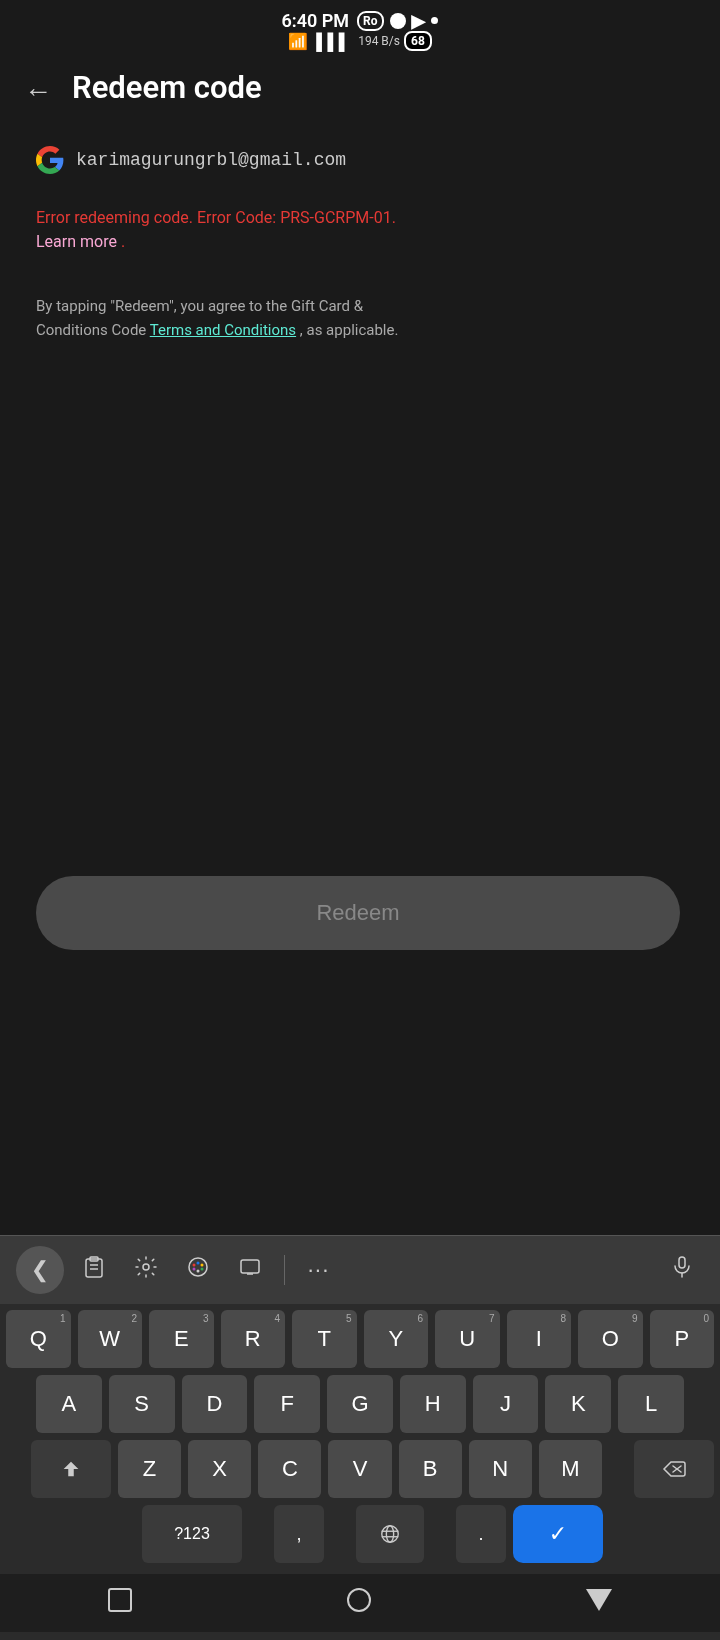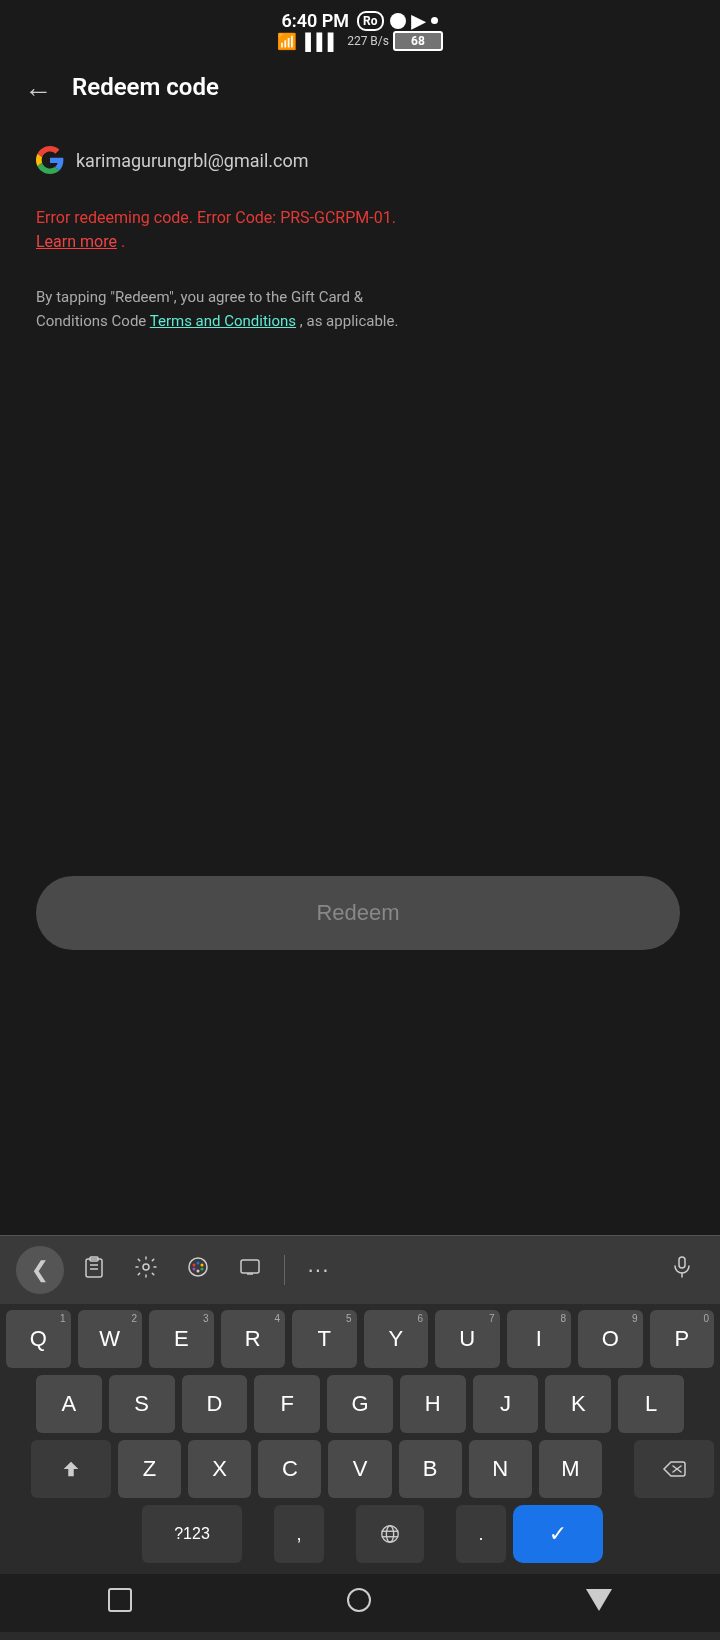--- a/index.html
+++ b/index.html
@@ -68,59 +68,60 @@
     }
     .battery-info {
       display: flex;
       align-items: center;
       gap: 4px;
       font-size: 12px;
       color: #ccc;
     }
     .battery-box {
       border: 2px solid #fff;
-      border-radius: 3px;
-      padding: 1px 16px;
+      border-radius: 8px;
+      padding: 1px 5px;
       font-size: 12px;
       font-weight: bold;
       color: #fff;
-      background: #737373;
+      background: #000000;
     }
 
     
     .top-nav {
       display: flex;
       align-items: center;
       padding: 16px 24px;
       gap: 20px;
       height: 70px;
     }
     .back-button {
       font-size: 28px;
       color: #ccc;
       cursor: pointer;
     }
     .page-title {
-      font-size: 24px;
+      font-size: 31px;
       font-weight: 600;
       color: #fff;
     }
 
     
     .content {
       padding: 24px 36px;
       flex: 1;
     }
 
     
     .account-row {
       display: flex;
       align-items: center;
       gap: 12px;
       margin-bottom: 32px;
+      font-family: Liberation Mono, monospace;
     }
     .google-g {
       width: 28px;
       height: 28px;
       flex-shrink: 0;
     }
     .account-email {
       font-size: 18px;
       color: #ccc;
     }
@@ -139,26 +140,25 @@
       font-family: monospace;
       padding: 8px 0;
       outline: none;
       letter-spacing: 2px;
     }
 
     
     .error-message {
       font-size: 16px;
       color: #e53935;
-      margin-bottom: 31px;
+      margin-bottom: 40px;
       line-height: 1.5;
     }
     .error-link {
-      color: #ef4444;
-      text-decoration: underline;
+      color: #f9a8d4;
     }
 
     
     .terms-text {
       font-size: 15px;
       color: #aaa;
       line-height: 1.6;
     }
     .terms-link {
       color: #5eead4;
@@ -356,21 +356,21 @@
       <span class="status-box-icon">Ro</span>
       <div class="status-circle"></div>
       <span style="font-size:18px;">▶</span>
       <div class="status-dot"></div>
     </div>
   </div>
   <div class="status-right">
     <span class="wifi-icon">📶</span>
     <span class="signal-icon">▌▌▌</span>
     <div class="battery-info">
-      <span>227 B/s</span>
+      <span>194 B/s</span>
       <span class="battery-box">68</span>
     </div>
   </div>
 </div>
 
 <div class="top-nav">
   <span class="back-button">←</span>
   <span class="page-title">Redeem code</span>
 </div>
 

